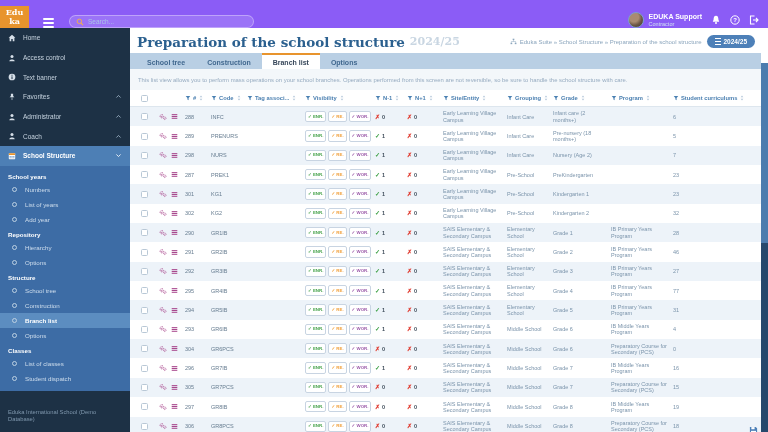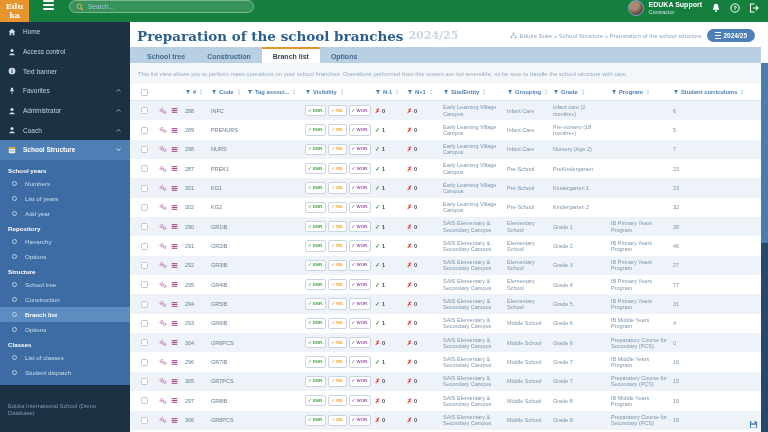--- a/index.html
+++ b/index.html
@@ -1,21 +1,21 @@
 <!DOCTYPE html>
 <html><head>
 <meta charset="utf-8">
 <style>
   * { margin:0; padding:0; box-sizing:border-box; }
   html,body { width:768px; height:432px; overflow:hidden; }
   body { font-family:"Liberation Sans", sans-serif; background:#fff; position:relative; }
   .ic { display:inline-block; vertical-align:middle; flex:none; }
 
   
-  .topbar { height:22px; background:#15803d; display:flex; align-items:flex-start; position:relative; z-index:5; }
+  .topbar { height:28px; background:#8b5cf6; display:flex; align-items:flex-end; position:relative; z-index:5; }
   .logo { width:29px; height:22px; background:#e8942d; color:#fff; font-family:"DejaVu Serif", serif;
           font-weight:bold; font-size:8px; line-height:8.5px; text-align:center; padding-top:2px; cursor:pointer; }
   .burger { width:26px; display:flex; flex-direction:column; align-items:center; gap:2px; cursor:pointer; margin-left:6px; }
   .burger i { display:block; width:11px; height:2px; background:#fff; border-radius:1px; }
   .search { margin-left:8px; display:flex; align-items:center; gap:4px; width:185px; height:13px;
             background:rgba(255,255,255,.14); border:1px solid rgba(255,255,255,.35); border-radius:7px; padding:0 6px; }
   .search input { flex:1; border:none; background:transparent; outline:none; font-size:6.5px; color:#eaf2fb;
                   font-family:"Liberation Sans", sans-serif; }
   .search input::placeholder { color:#aac6e6; }
   .tb-right { margin-left:auto; display:flex; align-items:center; gap:9px; padding-right:9px; }
@@ -319,21 +319,21 @@
         <div class="sitem">
           <span class="dot"></span>
           <span>Student dispatch</span>
         </div>
       </div>
     <div class="side-footer">Eduka International School (Demo Database)</div>
   </aside>
 
   <main class="main">
     <div class="title-row">
-      <h1>Preparation of the school branches</h1>
+      <h1>Preparation of the school structure</h1>
       <span class="h-year">2024/25</span>
       <div class="title-right">
         <span class="crumb">
           <svg class="ic" width="7" height="7">
               <use href="#sitemap"></use>
             </svg>
           <span>Eduka Suite » School Structure » Preparation of the school structure</span>
         </span>
         <button class="year-chip">
           <span class="chip-bars">

